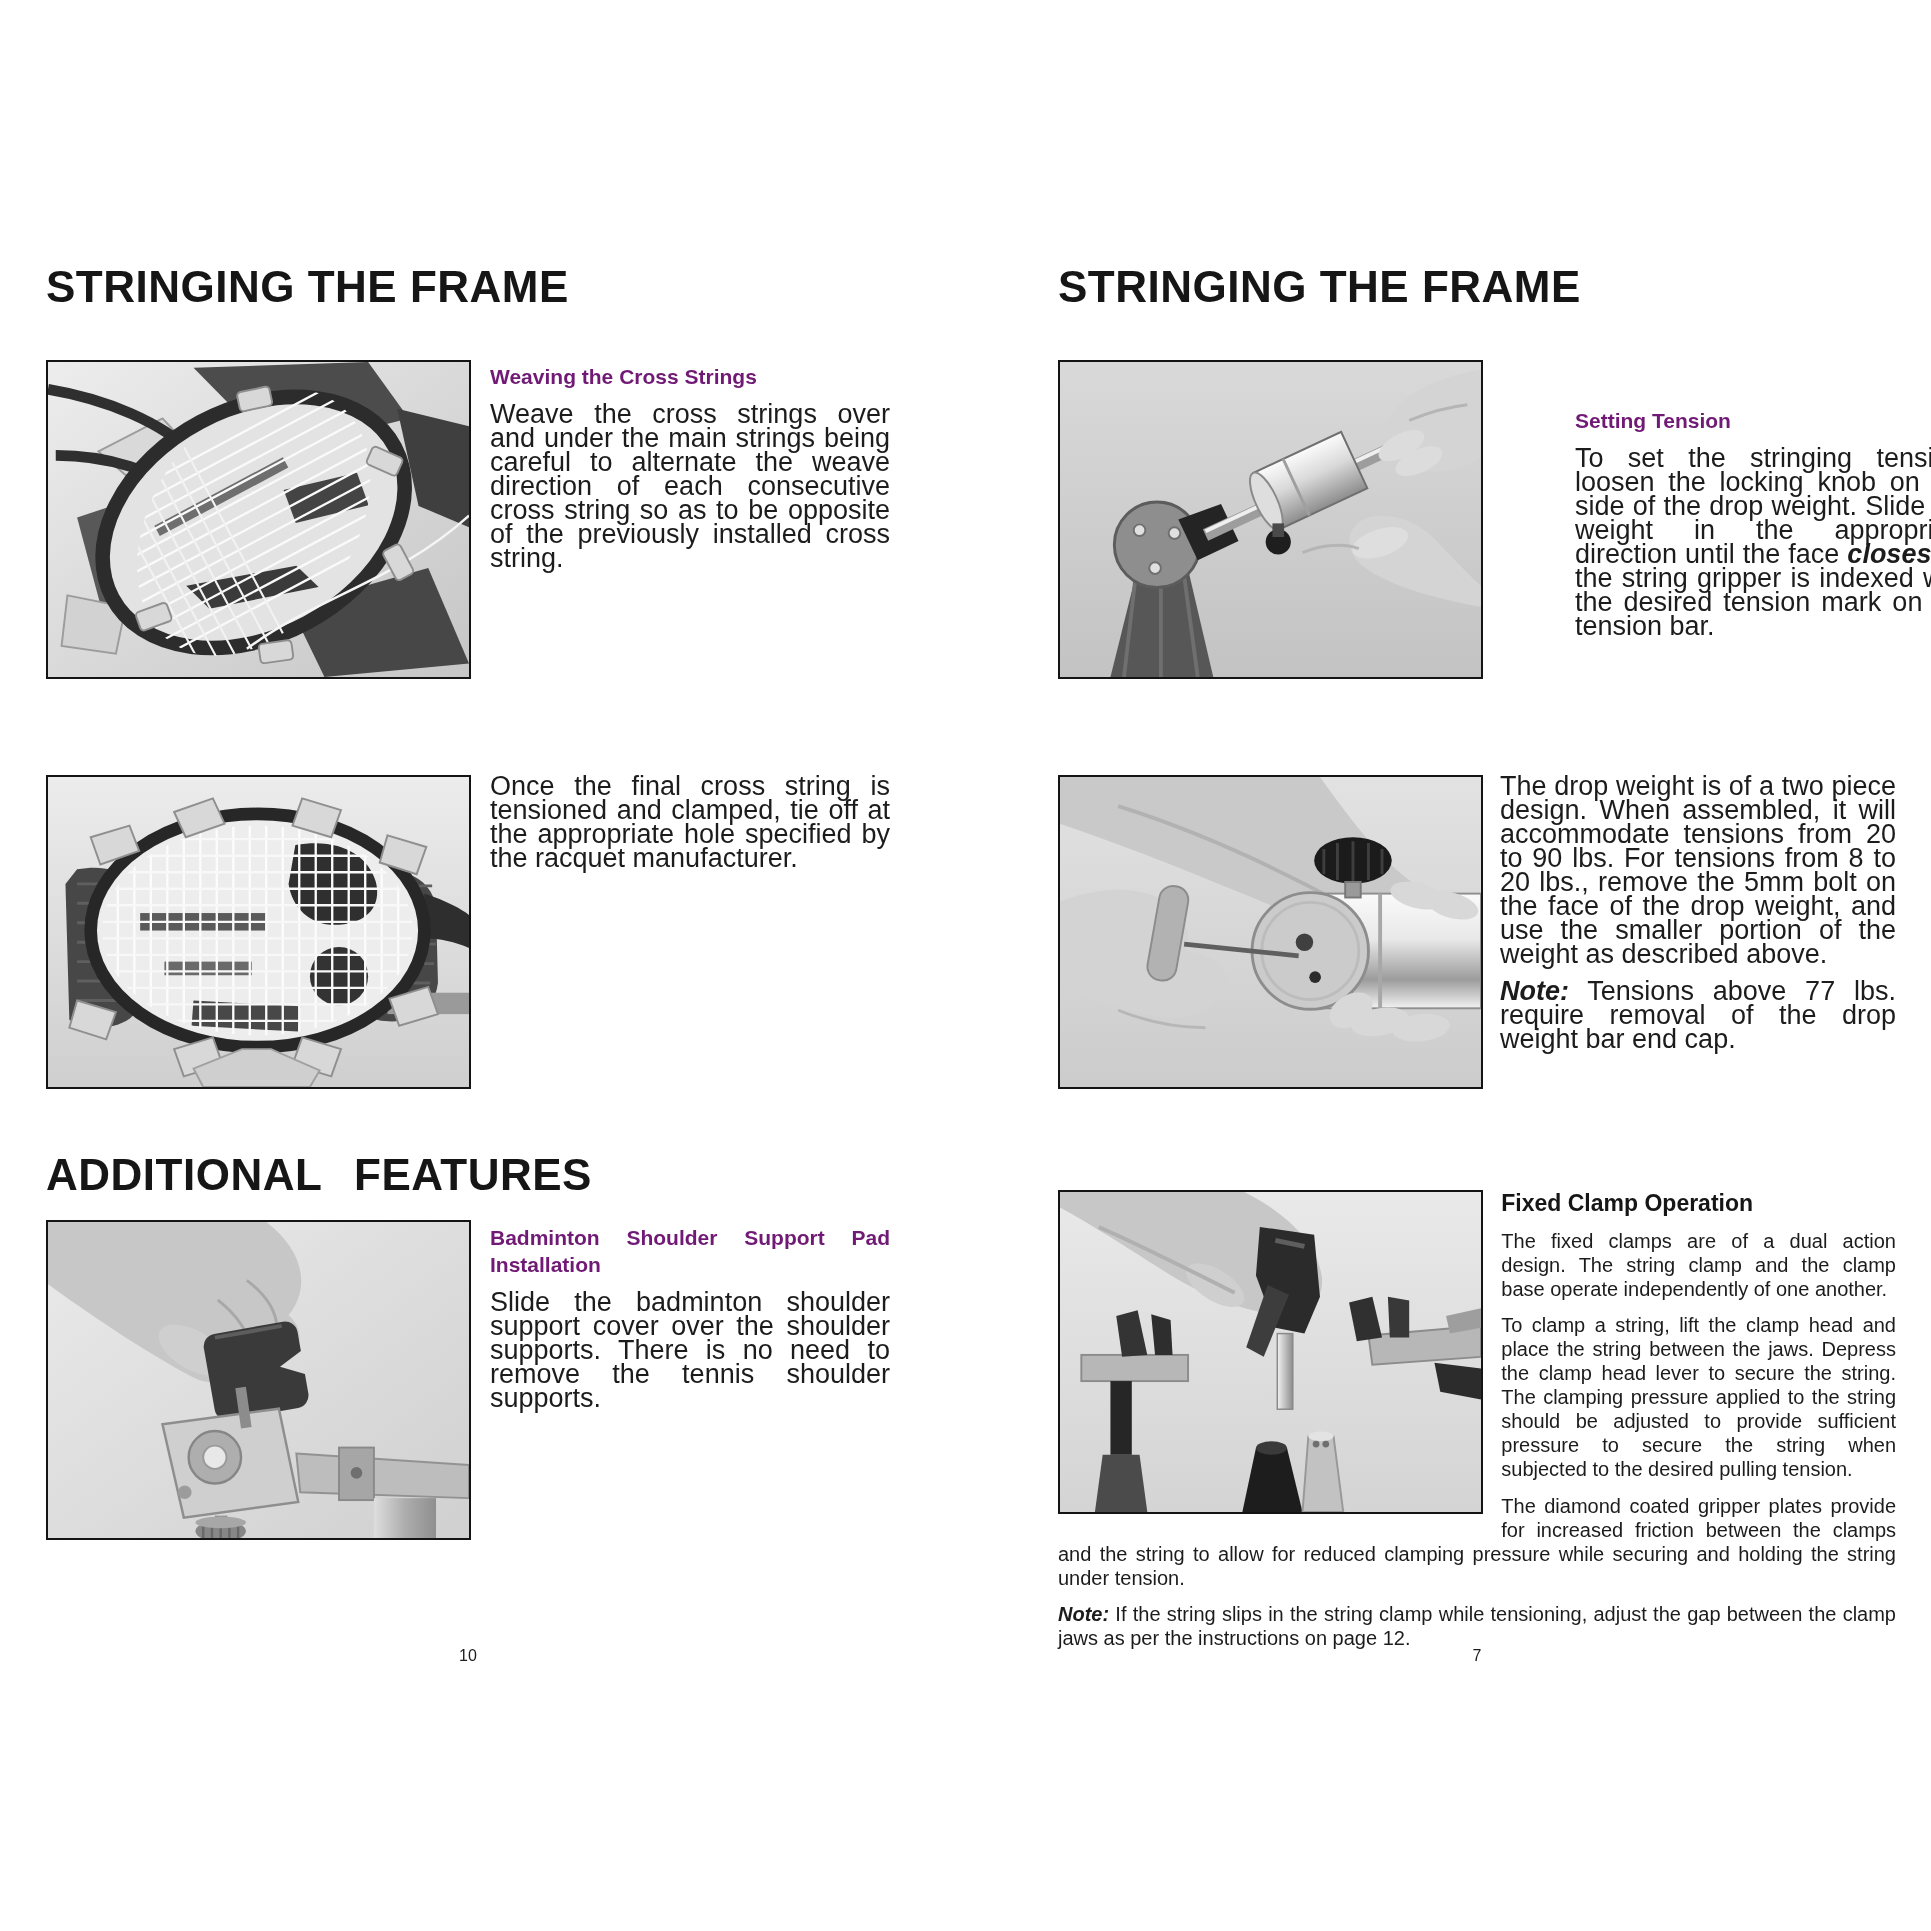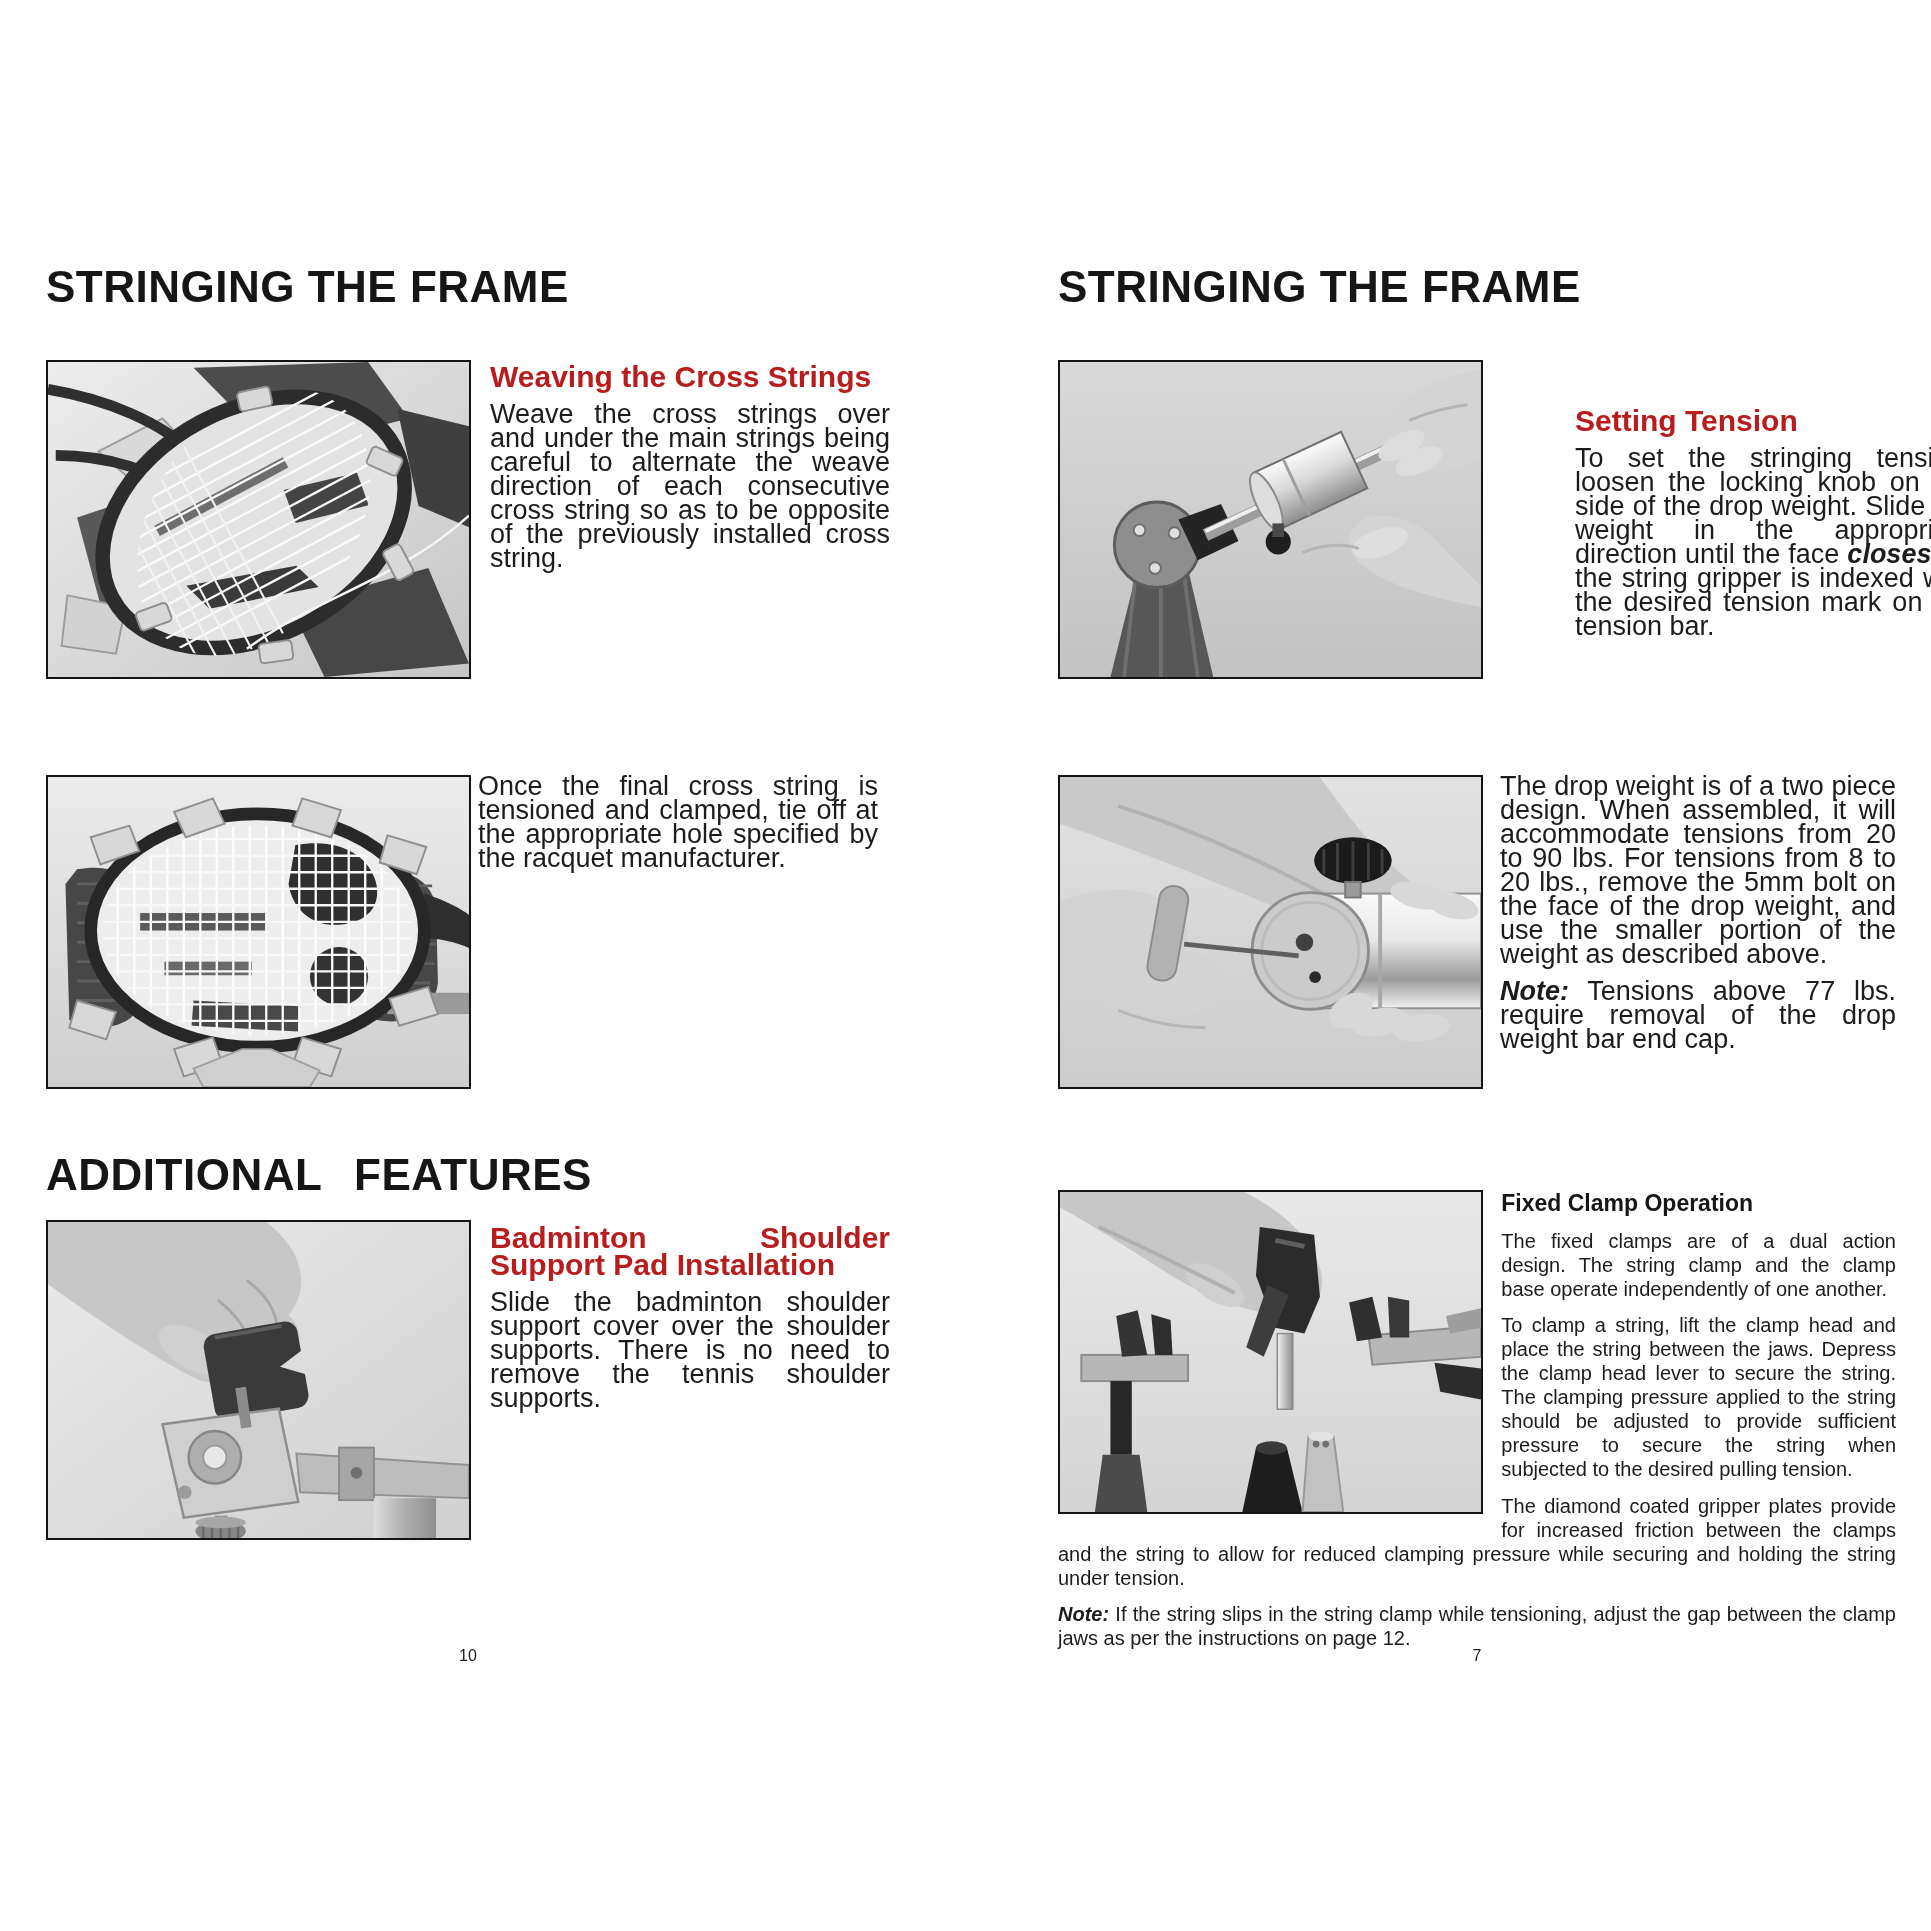--- a/index.html
+++ b/index.html
@@ -4,21 +4,21 @@
 <style>
   html,body{margin:0;padding:0;background:#ffffff;}
   #canvas{position:relative;width:1931px;height:1931px;background:#ffffff;overflow:hidden;
           font-family:"Liberation Sans","DejaVu Sans",sans-serif;color:#1c1c1c;}
   .abs{position:absolute;}
   .page-title{font-size:44px;font-weight:bold;text-align:left;letter-spacing:0.5px;line-height:48px;color:#161616;}
   .wide-words{word-spacing:0.45em;}
   .photo{position:absolute;border:2.9px solid #141414;background:#dcdcdc;box-sizing:border-box;}
   .photo svg{display:block;width:100%;height:100%;}
   .txt{position:absolute;}
-  .txt h3{font-size:30px;line-height:27px;font-weight:bold;margin:0 0 11.6px 0;color:#b91c1c;}
+  .txt h3{font-size:21px;line-height:27px;font-weight:bold;margin:0 0 11.6px 0;color:#701a75;}
   .txt h3.jst{text-align:justify;}
   .txt p{font-size:27px;line-height:24px;margin:0 0 12.6px 0;text-align:justify;}
   .note-label,.em-bi{font-weight:bold;font-style:italic;}
   .pagenum{font-size:16px;text-align:center;}
   .fl{float:left;position:relative;border:2.9px solid #141414;background:#dcdcdc;box-sizing:border-box;
       width:425px;height:324px;margin:0 18.3px 9.7px 0;}
   .fl svg{display:block;width:100%;height:100%;}
   .secflow h3{font-size:23px;line-height:27px;font-weight:bold;margin:0 0 11.6px 0;color:#161616;}
   .secflow p{font-size:20px;line-height:24px;margin:0 0 12.6px 0;text-align:justify;}
 </style>
@@ -122,21 +122,21 @@
         <path d="M30 230 L70 242 L60 270 L22 258 Z"></path>
         <path d="M130 280 L170 268 L180 296 L140 308 Z"></path>
         <path d="M262 268 L302 280 L292 308 L252 296 Z"></path>
         <path d="M350 60 L390 72 L380 100 L342 88 Z"></path>
         <path d="M352 228 L392 216 L402 244 L362 256 Z"></path>
       </g>
       <path d="M150 300 L200 280 L230 280 L280 302 L270 319 L160 319 Z" fill="#cfcfcf" stroke="#a0a0a0" stroke-width="2"></path>
     </svg>
   </div>
 
-  <div class="txt" style="left:478px;top:774px;width:400px;">
+  <div class="txt" style="left:490px;top:774px;width:400px;">
     <p>Once the final cross string is tensioned and clamped, tie off at the appropriate hole specified by the racquet manufacturer.</p>
   </div>
 
   <div class="abs page-title wide-words" style="left:46px;top:1151px;width:844px;">ADDITIONAL FEATURES</div>
 
   <div class="photo" style="left:46px;top:1220px;width:425px;height:320px;">
     <svg viewBox="0 0 434 325" preserveAspectRatio="none">
       <defs>
         <linearGradient id="l3bg" x1="0" y1="0" x2="1" y2="1">
           <stop offset="0" stop-color="#eaeaea"></stop>

